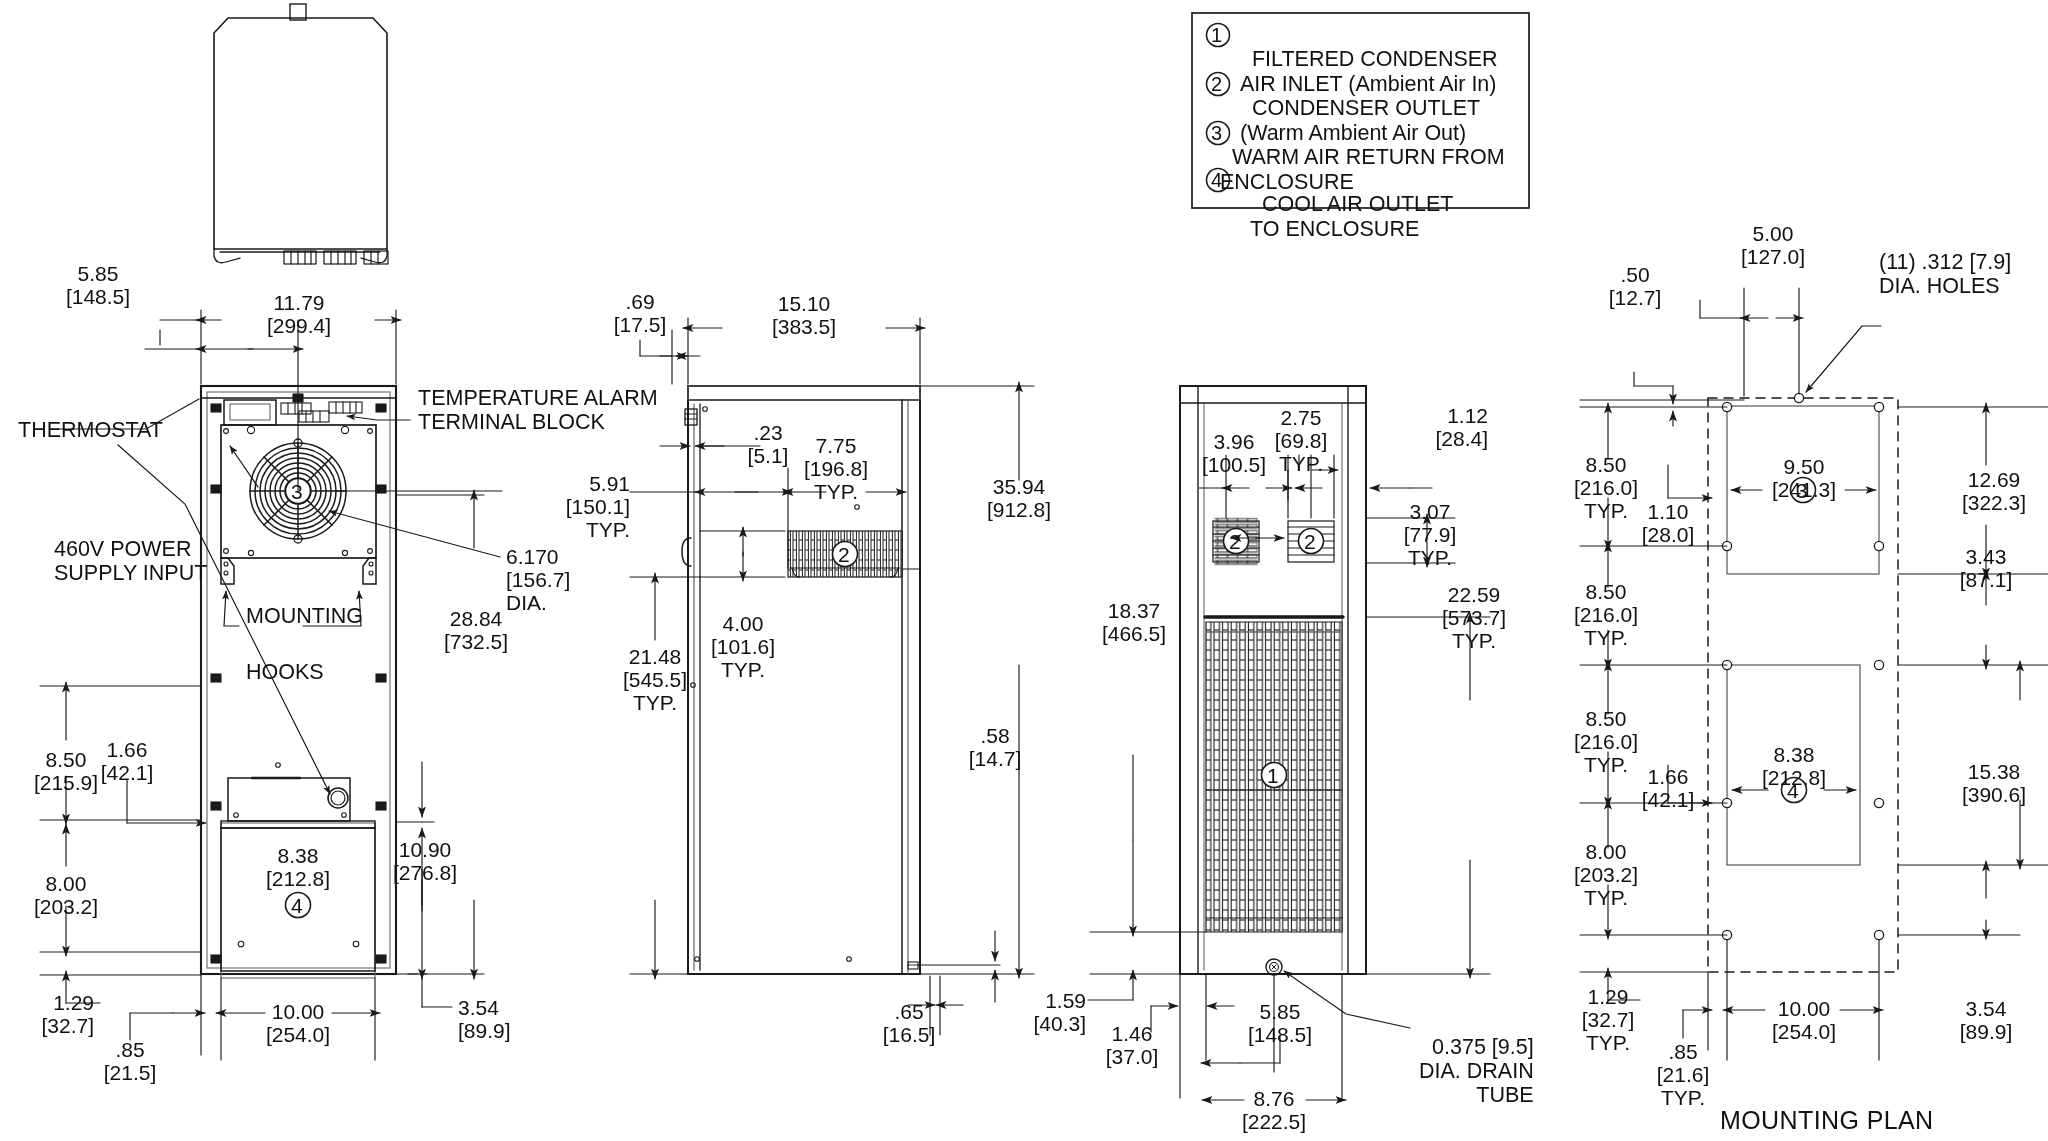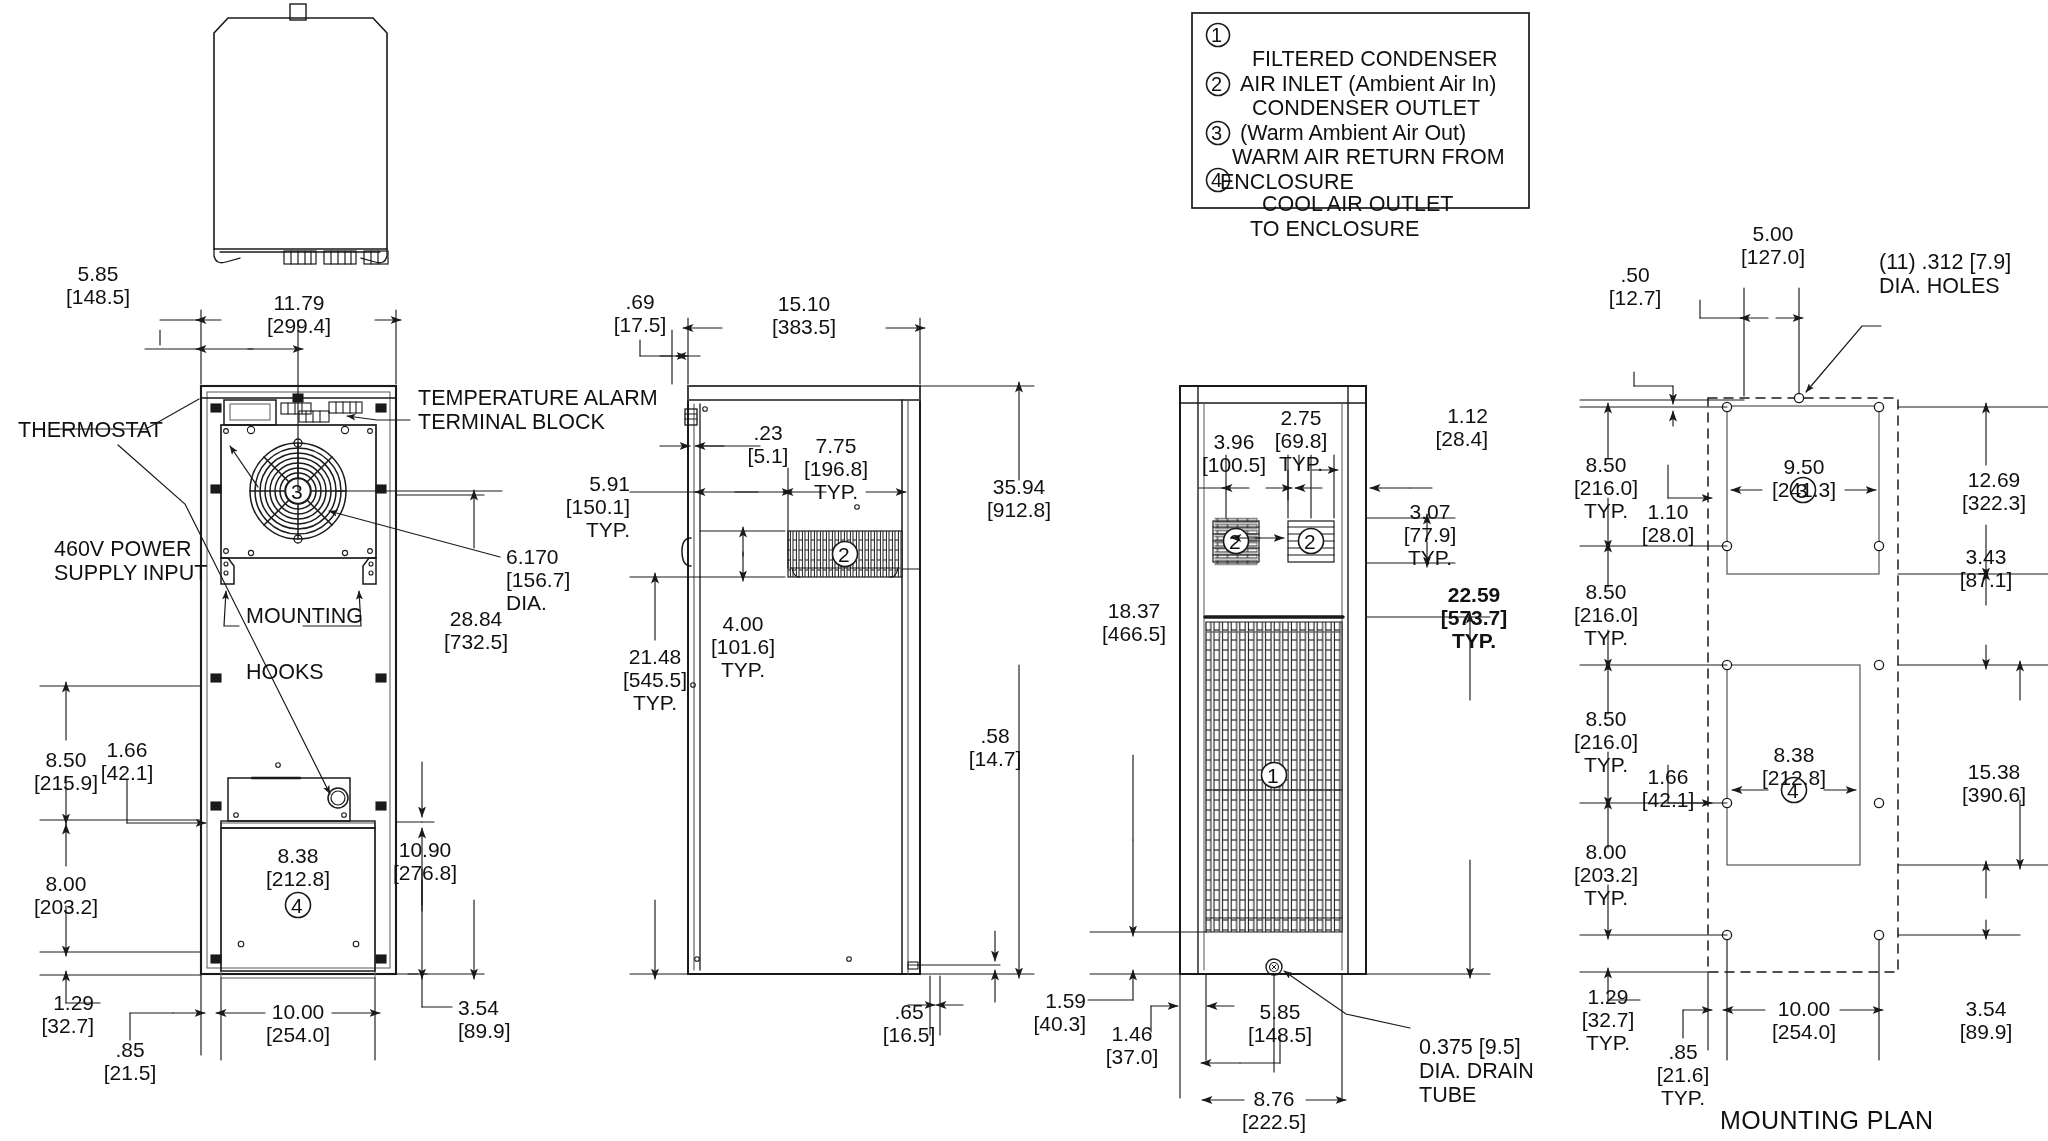--- a/index.html
+++ b/index.html
@@ -545,26 +545,26 @@
 <div class="dimtxt" style="left:604px;top:645px;width:102px;"><span>21.48</span><br><span>[545.5]</span><br><span>TYP.</span></div>
 <div class="dimtxt" style="left:969px;top:475px;width:100px;"><span>35.94</span><br><span>[912.8]</span></div>
 <div class="dimtxt" style="left:950px;top:724px;width:90px;"><span>.58</span><br><span>[14.7]</span></div>
 <div class="dimtxt" style="left:864px;top:1000px;width:90px;"><span>.65</span><br><span>[16.5]</span></div>
 
 <div class="dimtxt" style="left:1186px;top:430px;width:96px;"><span>3.96</span><br><span>[100.5]</span></div>
 <div class="dimtxt" style="left:1253px;top:406px;width:96px;"><span>2.75</span><br><span>[69.8]</span><br><span>TYP.</span></div>
 <div class="dimtxt" style="left:1392px;top:404px;width:96px;text-align:right;"><span>1.12</span><br><span>[28.4]</span></div>
 <div class="dimtxt" style="left:1382px;top:500px;width:96px;"><span>3.07</span><br><span>[77.9]</span><br><span>TYP.</span></div>
 <div class="dimtxt" style="left:1084px;top:599px;width:100px;"><span>18.37</span><br><span>[466.5]</span></div>
-<div class="dimtxt" style="left:1424px;top:583px;width:100px;font-weight:bold;"><span>22.59</span><br><span>[573.7]</span><br><span>TYP.</span></div>
+<div class="dimtxt" style="left:1424px;top:583px;width:100px;"><span>22.59</span><br><span>[573.7]</span><br><span>TYP.</span></div>
 <div class="dimtxt r" style="left:1000px;top:989px;width:86px;"><span>1.59</span><br><span>[40.3]</span></div>
 <div class="dimtxt" style="left:1086px;top:1022px;width:92px;"><span>1.46</span><br><span>[37.0]</span></div>
 <div class="dimtxt" style="left:1231px;top:1000px;width:98px;"><span>5.85</span><br><span>[148.5]</span></div>
 <div class="dimtxt" style="left:1225px;top:1087px;width:98px;"><span>8.76</span><br><span>[222.5]</span></div>
-<div class="noteTxt" style="left:1419px;top:1035px;"><span>0.375 [9.5]</span><br><span>DIA. DRAIN</span><br><span>TUBE</span></div>
+<div class="noteTxt" style="left:1419px;top:1035px;text-align:right;"><span>0.375 [9.5]</span><br><span>DIA. DRAIN</span><br><span>TUBE</span></div>
 
 <div class="dimtxt" style="left:1723px;top:222px;width:100px;"><span>5.00</span><br><span>[127.0]</span></div>
 <div class="dimtxt" style="left:1592px;top:263px;width:86px;"><span>.50</span><br><span>[12.7]</span></div>
 <div class="dimtxt" style="left:1556px;top:453px;width:100px;"><span>8.50</span><br><span>[216.0]</span><br><span>TYP.</span></div>
 <div class="dimtxt" style="left:1556px;top:580px;width:100px;"><span>8.50</span><br><span>[216.0]</span><br><span>TYP.</span></div>
 <div class="dimtxt" style="left:1556px;top:707px;width:100px;"><span>8.50</span><br><span>[216.0]</span><br><span>TYP.</span></div>
 <div class="dimtxt" style="left:1556px;top:840px;width:100px;"><span>8.00</span><br><span>[203.2]</span><br><span>TYP.</span></div>
 <div class="dimtxt" style="left:1620px;top:500px;width:96px;"><span>1.10</span><br><span>[28.0]</span></div>
 <div class="dimtxt" style="left:1620px;top:765px;width:96px;"><span>1.66</span><br><span>[42.1]</span></div>
 <div class="dimtxt" style="left:1754px;top:455px;width:100px;"><span>9.50</span><br><span>[241.3]</span></div>

